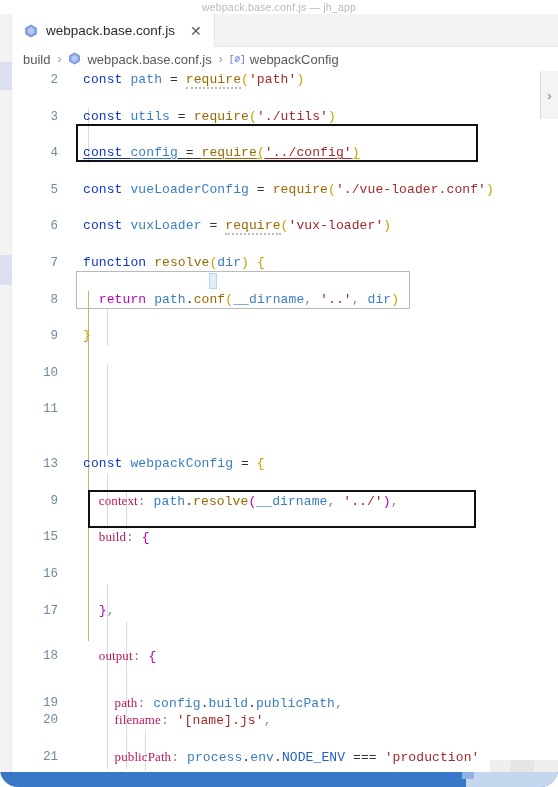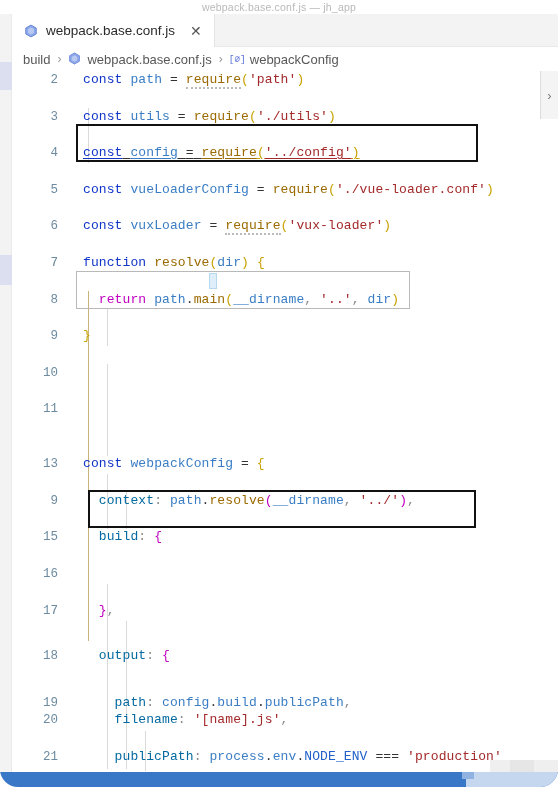--- a/index.html
+++ b/index.html
@@ -88,21 +88,21 @@
   }
 
   
   .guide{ position:absolute; width:1px; background:#dadada; }
   .guide.active{ background:#c8b47a; width:1px; }
 
   
   .kw    { color:#0f34c8; }   
   .fn    { color:#9b6a00; }   
   .vr    { color:#3a7dc4; }   
-  .pr    { color:#0369a1; }   
+  .pr    { color:#be185d;font-family:Liberation Serif, serif; }   
   .st    { color:#a3292a; }   
   .pn    { color:#8a8a8a; }   
   .br1   { color:#c8a200; }   
   .br2   { color:#c000c0; }   
   .cn    { color:#2161c9; }   
   .op    { color:#333333; }
   .ulink { text-decoration:underline; text-underline-offset:2px; }
   .squig { border-bottom:2px dotted #bbb; }
 
   
@@ -226,21 +226,21 @@
       <div class="row" style="top:73.2px">
         <span class="ln">6</span>
         <span class="code"><span class="kw">const</span> <span class="vr">vuxLoader</span> <span class="op">=</span> <span class="fn squig">require</span><span class="br1">(</span><span class="st">'vux-loader'</span><span class="br1">)</span></span>
       </div>
       <div class="row" style="top:91.5px">
         <span class="ln">7</span>
         <span class="code"><span class="kw">function</span> <span class="fn">resolve</span><span class="br1">(</span><span class="vr">dir</span><span class="br1">)</span> <span class="br1">{</span></span>
       </div>
       <div class="row" style="top:109.8px">
         <span class="ln">8</span>
-        <span class="code">  <span class="br2">return</span> <span class="vr">path</span><span class="op">.</span><span class="fn">main</span><span class="br1">(</span><span class="vr">__dirname</span><span class="pn">,</span> <span class="st">'..'</span><span class="pn">,</span> <span class="vr">dir</span><span class="br1">)</span></span>
+        <span class="code">  <span class="br2">return</span> <span class="vr">path</span><span class="op">.</span><span class="fn">conf</span><span class="br1">(</span><span class="vr">__dirname</span><span class="pn">,</span> <span class="st">'..'</span><span class="pn">,</span> <span class="vr">dir</span><span class="br1">)</span></span>
       </div>
       <div class="row" style="top:128.1px">
         <span class="ln">9</span>
         <span class="code"><span class="br1">}</span></span>
       </div>
       <div class="row" style="top:146.4px">
         <span class="ln">10</span>
         <span class="code"></span>
       </div>
       <div class="row" style="top:164.7px">

